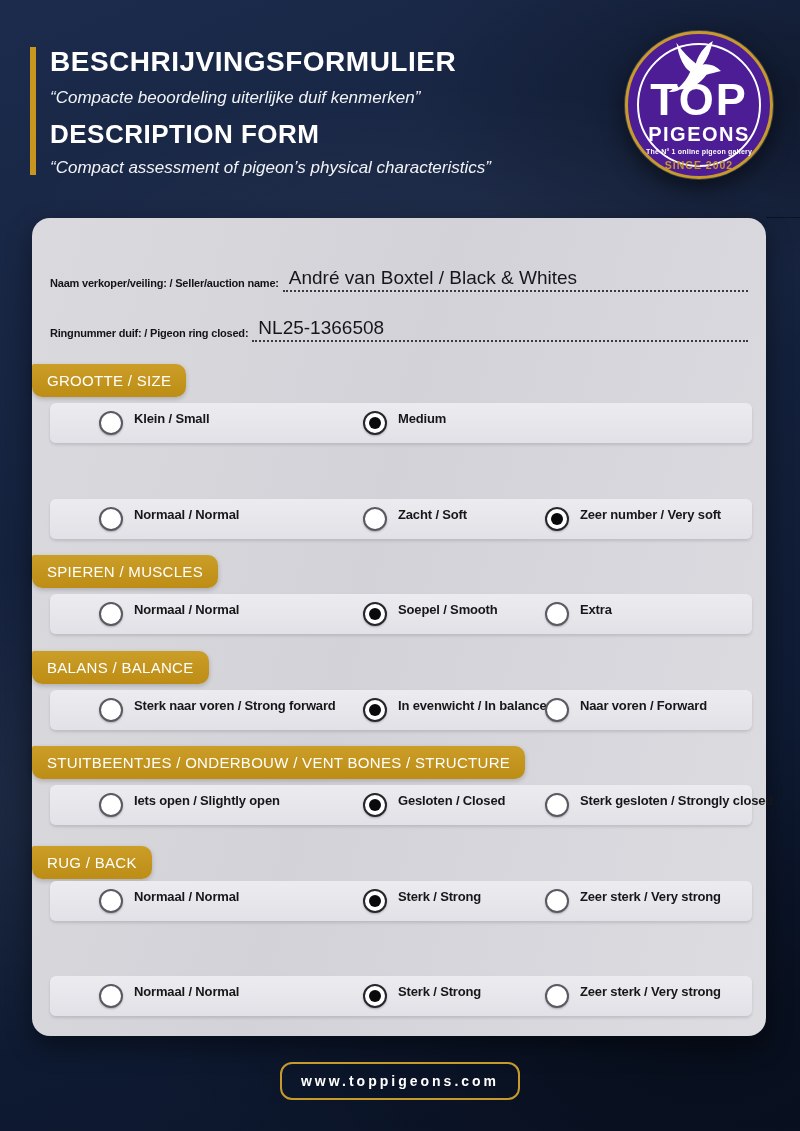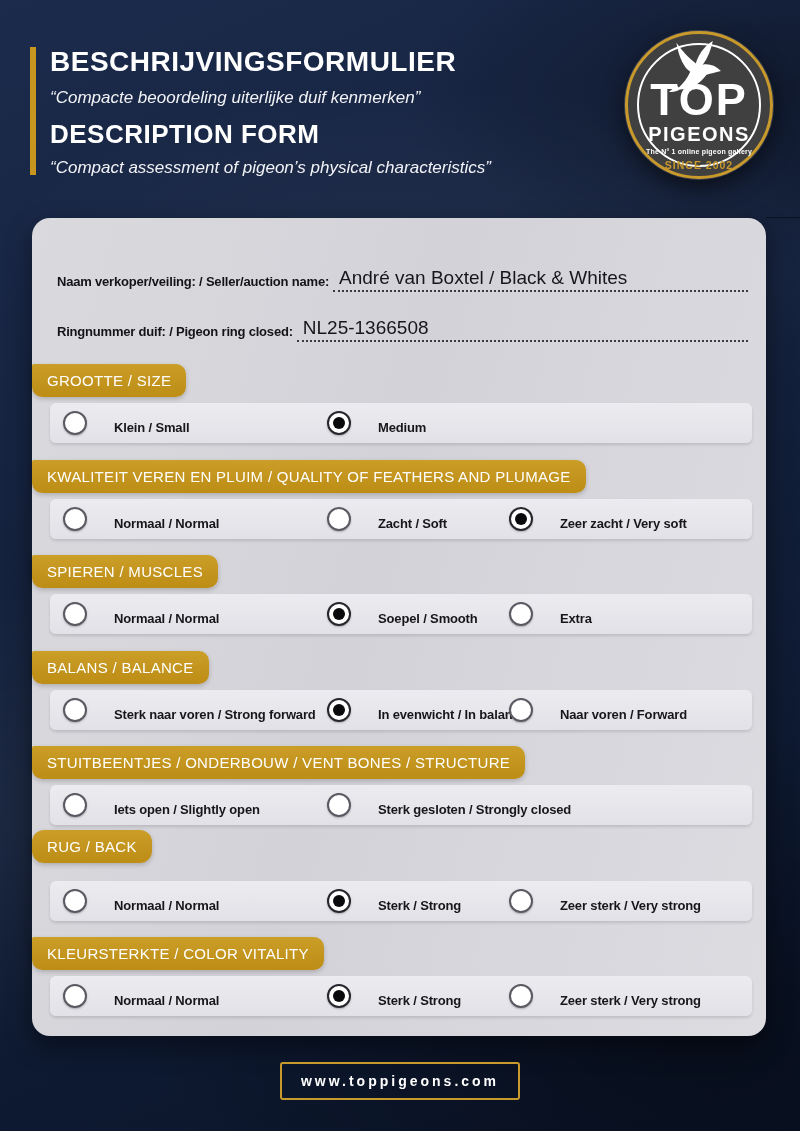--- a/index.html
+++ b/index.html
@@ -20,64 +20,64 @@
   .accent-bar { position:absolute; left:30px; top:47px; width:6px; height:128px; background:#c8951f; }
   .title { position:absolute; left:50px; color:#ffffff; font-weight:bold; letter-spacing:0.5px; white-space:nowrap; }
   .title-nl { top:46px; font-size:28px; }
   .title-en { top:119px; font-size:26px; }
   .subtitle { position:absolute; left:50px; color:#f2f3f6; font-style:italic; font-size:17px; white-space:nowrap; }
   .subtitle-nl { top:88px; }
   .subtitle-en { top:158px; }
 
   
   .logo { position:absolute; left:625px; top:31px; width:148px; height:148px; border-radius:50%;
-          background:#404040; border:3px solid #c8992b;
+          background:#4c1d95; border:3px solid #c8992b;
           box-shadow:0 0 0 1px rgba(255,255,255,0.18), 0 8px 22px rgba(0,0,0,0.55); }
   .logo-inner-ring { position:absolute; inset:9px; border:2px solid #ffffff; border-radius:50%; }
   .logo-dove { position:absolute; top:5px; left:50%; transform:translateX(-50%); width:76px; height:54px; }
   .logo-top { position:absolute; top:40px; width:100%; text-align:center; color:#ffffff;
               font-size:45px; font-weight:bold; letter-spacing:2px; }
   .logo-pigeons { position:absolute; top:89px; width:100%; text-align:center; color:#ffffff;
                   font-size:20px; font-weight:bold; letter-spacing:1.5px; }
   .logo-tagline { position:absolute; top:114px; width:100%; text-align:center; color:#ffffff;
                   font-size:7px; font-weight:bold; letter-spacing:0.2px; }
   .logo-since { position:absolute; top:125px; width:100%; text-align:center; color:#c8992b;
                 font-size:10.5px; font-weight:bold; letter-spacing:1px; }
 
   
   .panel { position:absolute; left:32px; top:218px; width:734px; height:818px; border-radius:18px;
            background:linear-gradient(105deg, #dadade 0%, #d2d2d8 45%, #dcdce1 100%);
            box-shadow:0 10px 26px rgba(0,0,0,0.45); }
 
   .field { position:absolute; left:18px; right:18px; height:32px; display:flex; align-items:flex-end; }
   .field-1 { top:42px; }
   .field-2 { top:92px; }
-  .field-label { font-size:13px; font-weight:bold; color:#141418; white-space:nowrap; padding-bottom:3px; letter-spacing:-0.2px;margin-left:7px; }
+  .field-label { font-size:11px; font-weight:bold; color:#141418; white-space:nowrap; padding-bottom:3px; letter-spacing:-0.2px; }
   .field-value-wrap { flex:1; margin-left:4px; border-bottom:2px dotted #3a3a40; padding:0 2px 1px 6px; }
   .field-value { font-size:19px; color:#17171b; white-space:nowrap; }
 
   
   .pill { position:absolute; left:0; height:33px; display:inline-flex; align-items:center;
           padding:0 15px; background:linear-gradient(#cb9e28, #bd8d15);
           border-radius:2px 10px 10px 10px; box-shadow:0 2px 5px rgba(0,0,0,0.20); white-space:nowrap; }
   .pill span { color:#ffffff; font-size:15px; font-weight:normal; letter-spacing:0.3px; }
   .band { position:absolute; left:18px; width:702px; height:40px; border-radius:6px;
           background:linear-gradient(#ececf0, #e1e1e7);
           box-shadow:0 2px 3px rgba(0,0,0,0.12);
           display:grid; grid-template-columns:264px 182px 1fr; align-items:center; padding-left:13px; }
-  .opt { display:flex; align-items:flex-end; gap:27px; min-width:0; }
+  .opt { display:flex; align-items:flex-start; gap:11px; min-width:0;margin-left:36px; }
   .radio { width:24px; height:24px; flex:none; border-radius:50%; background:#ffffff;
            border:2px solid #5a5a63; box-shadow:0 1px 2px rgba(0,0,0,0.25); position:relative; cursor:pointer; }
   .radio.checked { border-color:#26262c; }
   .radio.checked::after { content:""; position:absolute; inset:4px; background:#0a0a0c; border-radius:50%; }
   .opt-label { font-size:13px; font-weight:bold; color:#17171a; letter-spacing:-0.15px; white-space:nowrap; }
 
   
   .footer-box { position:absolute; left:280px; top:1062px; width:240px; height:38px;
-                border:2px solid #c8992b; border-radius:3px;
+                border:2px solid #c8992b; border-radius:12px;
                 display:flex; align-items:center; justify-content:center; cursor:pointer; }
   .footer-box span { color:#ffffff; font-size:14px; font-weight:bold; letter-spacing:3px; }
 
   .panel-top-line { position:absolute; left:766px; top:217px; width:34px; height:1px; background:rgba(0,0,0,0.45); }
 </style>
 </head>
 <body>
 
 <div class="accent-bar"></div>
 <div class="title title-nl">BESCHRIJVINGSFORMULIER</div>
@@ -121,35 +121,32 @@
     <div class="opt">
       <div class="radio"></div>
       <span class="opt-label">Klein / Small</span>
       </div>
     <div class="opt">
       <div class="radio checked"></div>
       <span class="opt-label">Medium</span>
       </div>
   </div>
 
-  <div class="pill" style="top:242px;">
-    <span>KWALITEIT VEREN EN PLUIM / QUALITY OF FEATHERS AND PLUMAGE</span>
-    </div>
   <div class="band" style="top:281px;">
     <div class="opt">
       <div class="radio"></div>
       <span class="opt-label">Normaal / Normal</span>
       </div>
     <div class="opt">
       <div class="radio"></div>
       <span class="opt-label">Zacht / Soft</span>
       </div>
     <div class="opt">
       <div class="radio checked"></div>
-      <span class="opt-label">Zeer zacht / Very soft</span>
+      <span class="opt-label">Zeer number / Very soft</span>
       </div>
   </div>
 
   <div class="pill" style="top:337px;">
     <span>SPIEREN / MUSCLES</span>
     </div>
   <div class="band" style="top:376px;">
     <div class="opt">
       <div class="radio"></div>
       <span class="opt-label">Normaal / Normal</span>
@@ -184,46 +181,47 @@
 
   <div class="pill" style="top:528px;">
     <span>STUITBEENTJES / ONDERBOUW / VENT BONES / STRUCTURE</span>
     </div>
   <div class="band" style="top:567px;">
     <div class="opt">
       <div class="radio"></div>
       <span class="opt-label">Iets open / Slightly open</span>
       </div>
     <div class="opt">
+      <div class="radio checked"></div>
+      <span class="opt-label">Gesloten / Closed</span>
+      </div>
+    <div class="opt">
       <div class="radio"></div>
       <span class="opt-label">Sterk gesloten / Strongly closed</span>
       </div>
   </div>
 
-  <div class="pill" style="top:612px;border-radius:12px;">
+  <div class="pill" style="top:628px;">
     <span>RUG / BACK</span>
     </div>
   <div class="band" style="top:663px;">
     <div class="opt">
       <div class="radio"></div>
       <span class="opt-label">Normaal / Normal</span>
       </div>
     <div class="opt">
       <div class="radio checked"></div>
       <span class="opt-label">Sterk / Strong</span>
       </div>
     <div class="opt">
       <div class="radio"></div>
       <span class="opt-label">Zeer sterk / Very strong</span>
       </div>
   </div>
 
-  <div class="pill" style="top:719px;">
-    <span>KLEURSTERKTE / COLOR VITALITY</span>
-    </div>
   <div class="band" style="top:758px;">
     <div class="opt">
       <div class="radio"></div>
       <span class="opt-label">Normaal / Normal</span>
       </div>
     <div class="opt">
       <div class="radio checked"></div>
       <span class="opt-label">Sterk / Strong</span>
       </div>
     <div class="opt">

